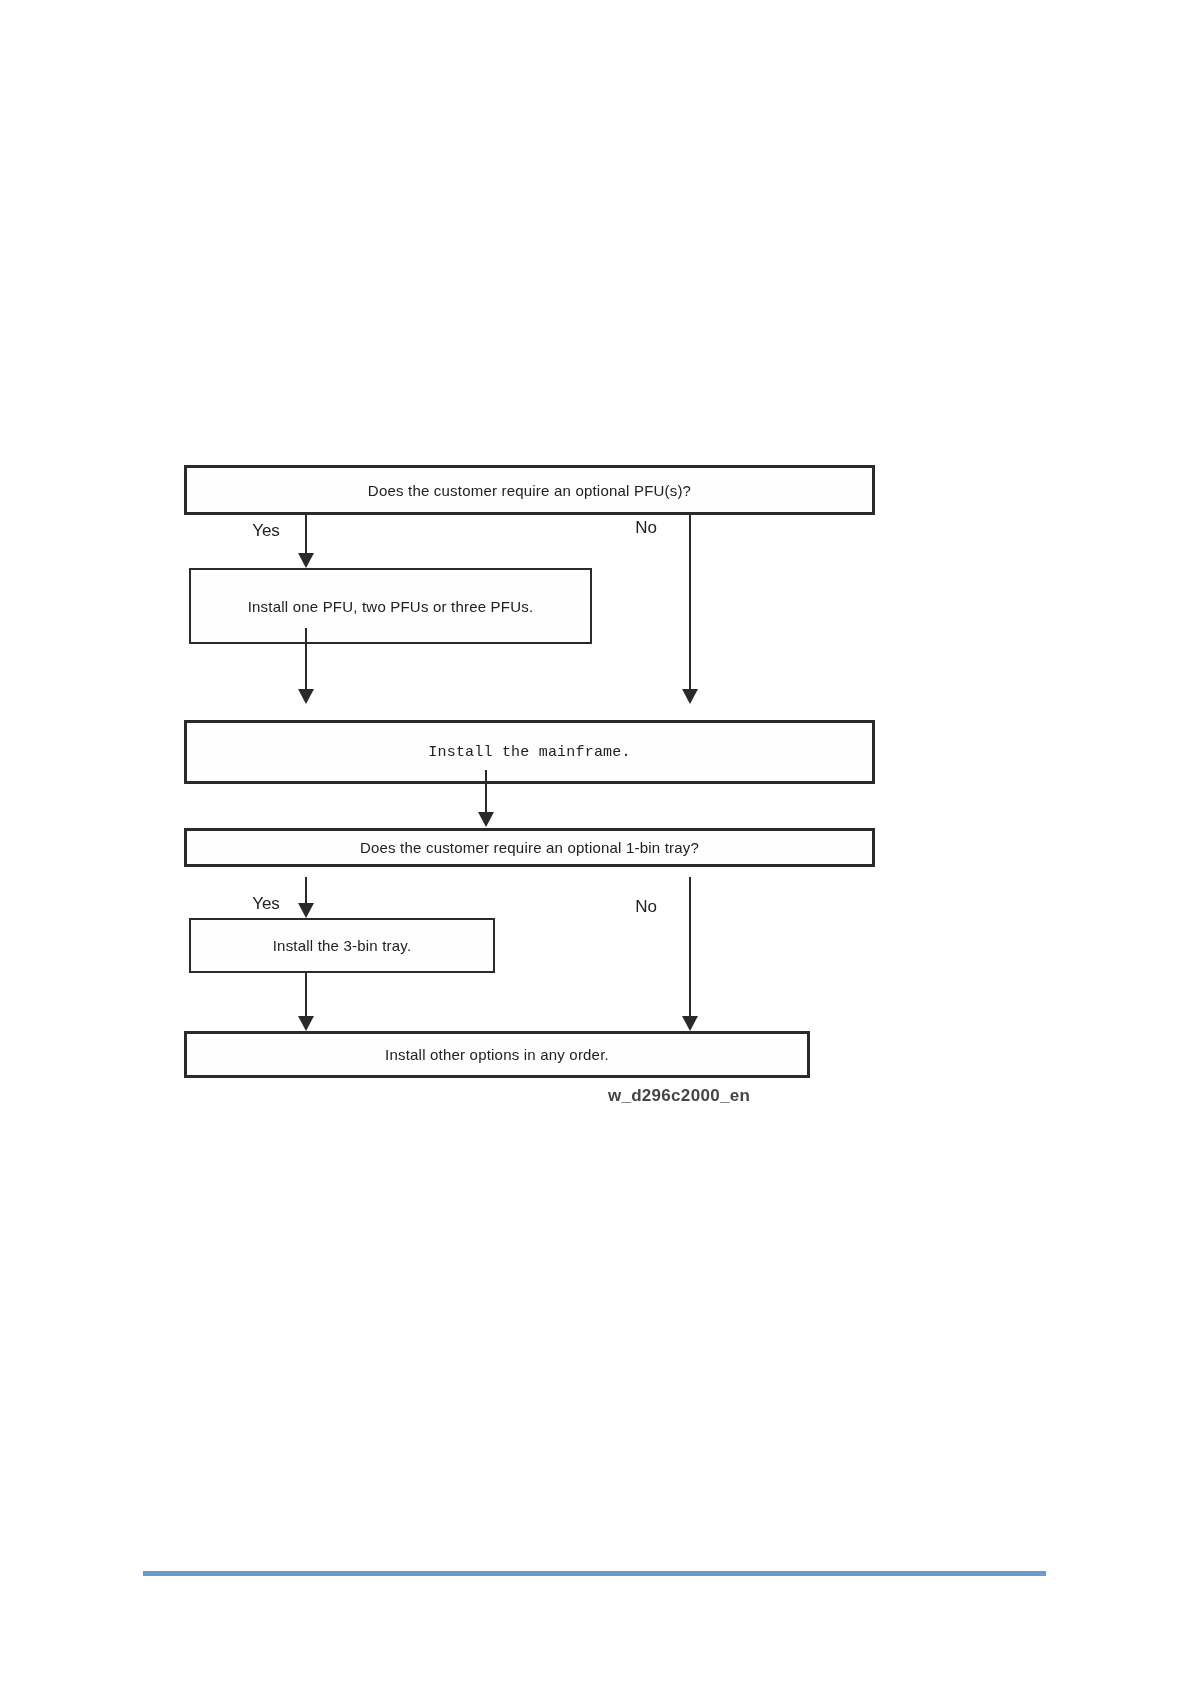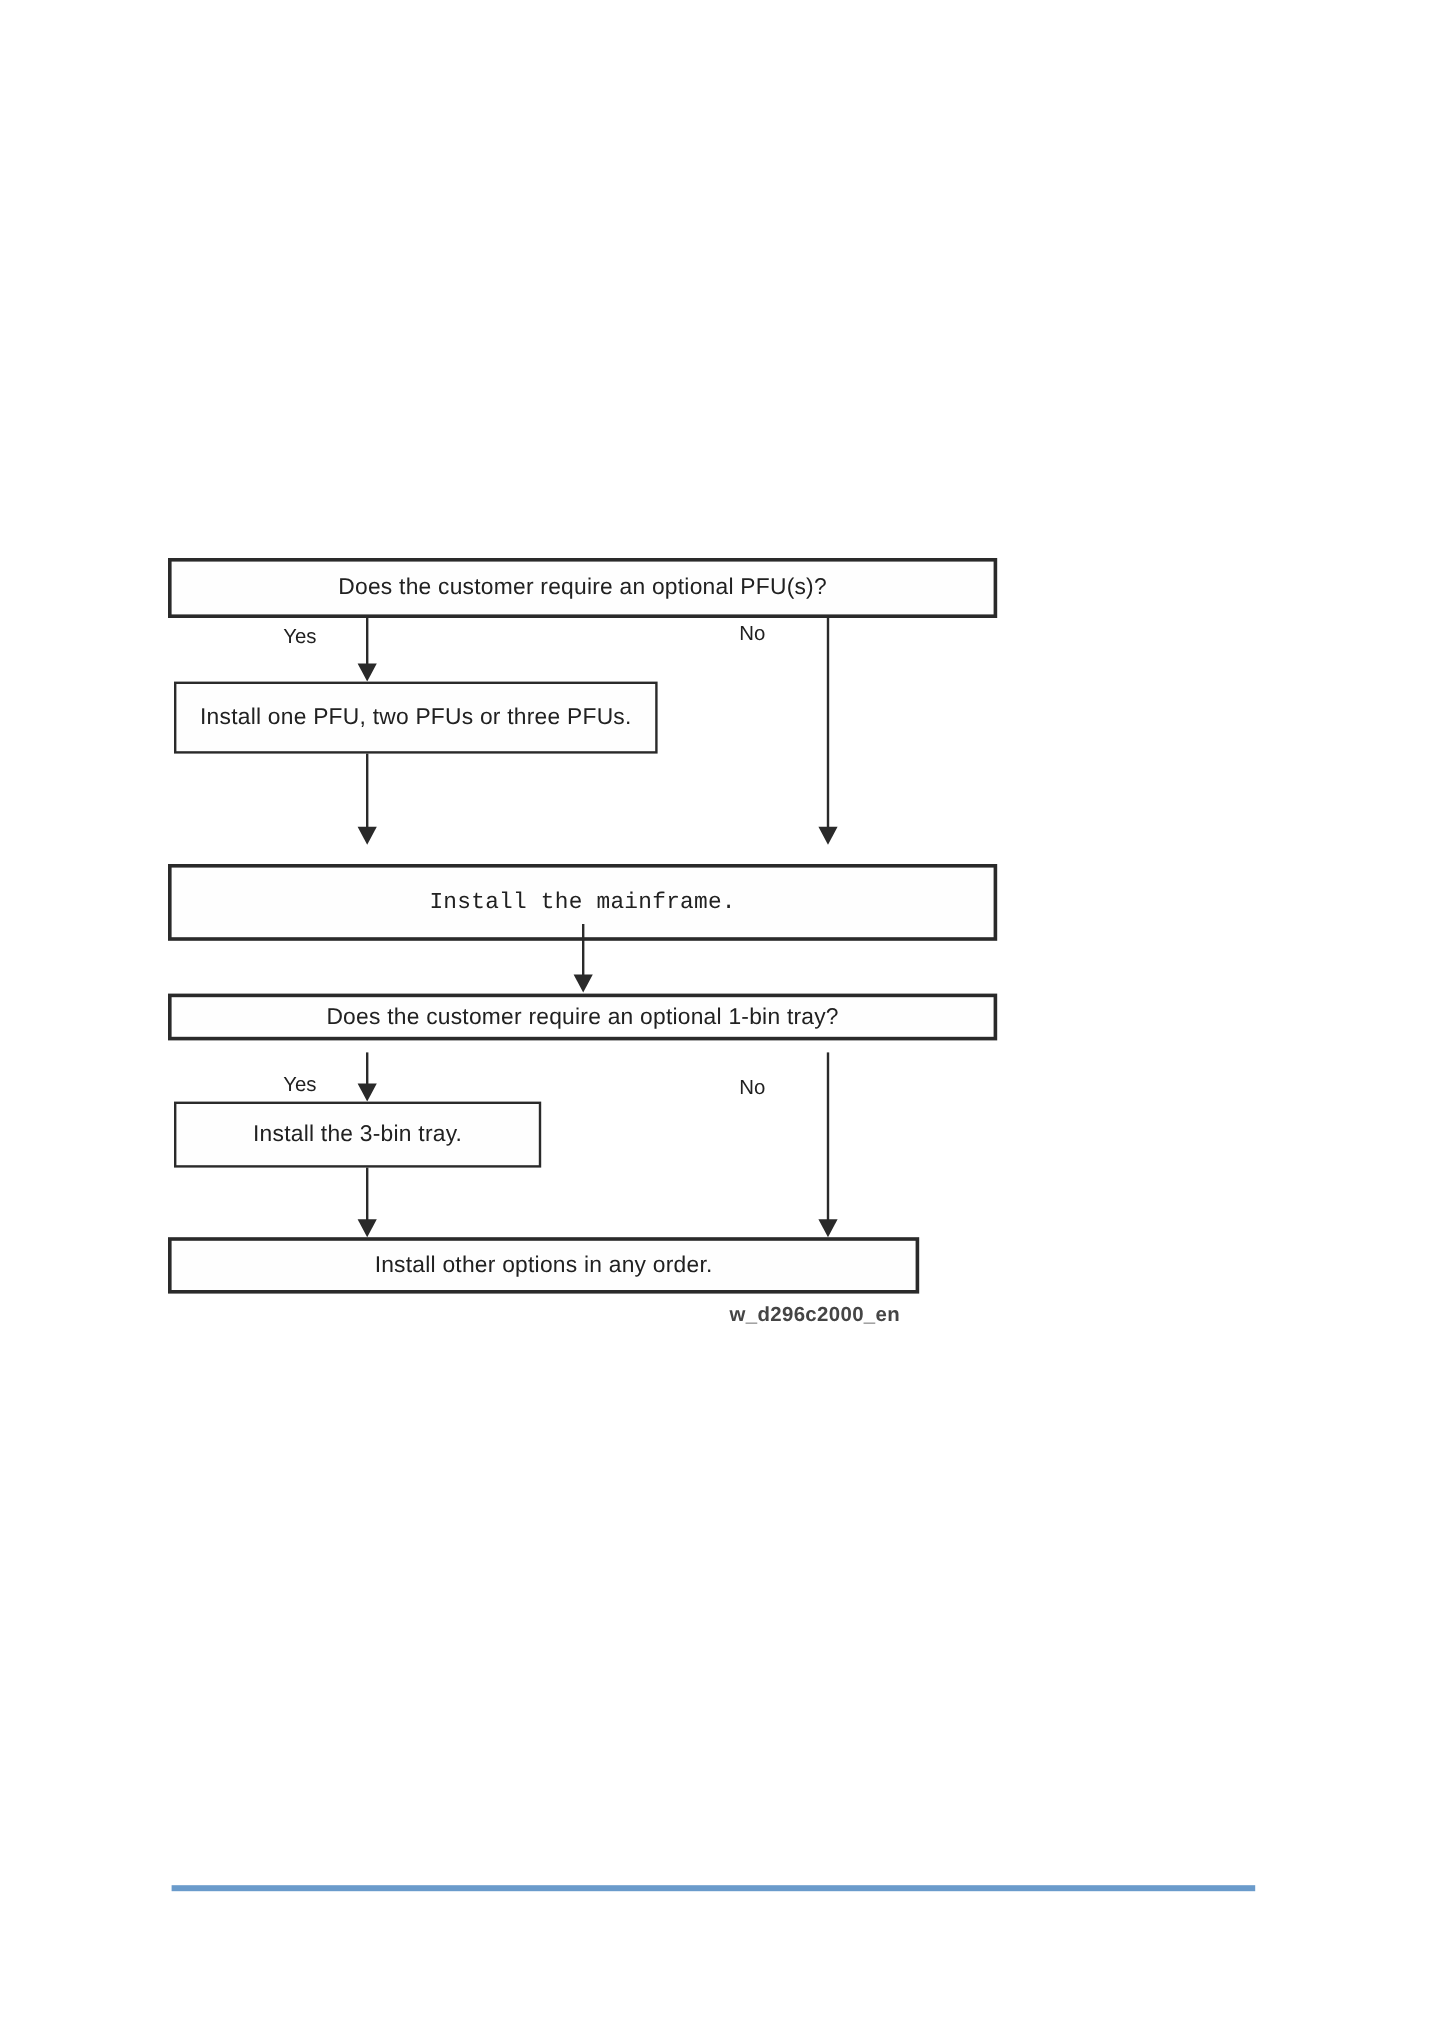--- a/index.html
+++ b/index.html
@@ -17,24 +17,25 @@
   }
   
   .fc-box {
     position: absolute;
     border: 3px solid #2a2a2a;
     background: #fefefe;
     display: flex;
     align-items: center;
     justify-content: center;
     text-align: center;
-    font-size: 19px;
+    font-size: 15px;
     color: #212121;
     box-sizing: border-box;
     letter-spacing: 0.2px;
+    margin-left: 44px;
   }
   .fc-box.small { border-width: 2px; }
 
   
   .vline {
     position: absolute;
     width: 2px;
     background: #2a2a2a;
   }
   .arrowhead {
@@ -45,21 +46,21 @@
     border-right: 8px solid transparent;
     border-top: 15px solid #2a2a2a;
   }
 
   
   .branch-label {
     position: absolute;
     width: 60px;
     font-size: 17px;
     color: #212121;
-    text-align: left;
+    text-align: center;
   }
 
   
   .fig-caption {
     position: absolute;
     left: 540px;
     top: 1086px;
     width: 278px;
     text-align: center;
     font-size: 17px;
@@ -88,21 +89,21 @@
   </div>
 
   <div class="branch-label" style="left:236px; top:521px;">Yes</div>
   <div class="vline" style="left:305px; top:515px; height:41px;"></div>
   <div class="arrowhead" style="left:298px; top:553px;"></div>
 
   <div class="branch-label" style="left:616px; top:518px;">No</div>
   <div class="vline" style="left:689px; top:515px; height:176px;"></div>
   <div class="arrowhead" style="left:682px; top:689px;"></div>
 
-  <div class="fc-box small" style="left:145px; top:568px; width:403px; height:60px;">
+  <div class="fc-box small" style="left:145px; top:568px; width:403px; height:76px;">
     <span>Install one PFU, two PFUs or three PFUs.</span>
   </div>
 
   <div class="vline" style="left:305px; top:628px; height:63px;"></div>
   <div class="arrowhead" style="left:298px; top:689px;"></div>
 
   <div class="fc-box" style="left:140px; top:720px; width:691px; height:64px;font-family:Liberation Mono, monospace;">
     <span>Install the mainframe.</span>
   </div>
 

